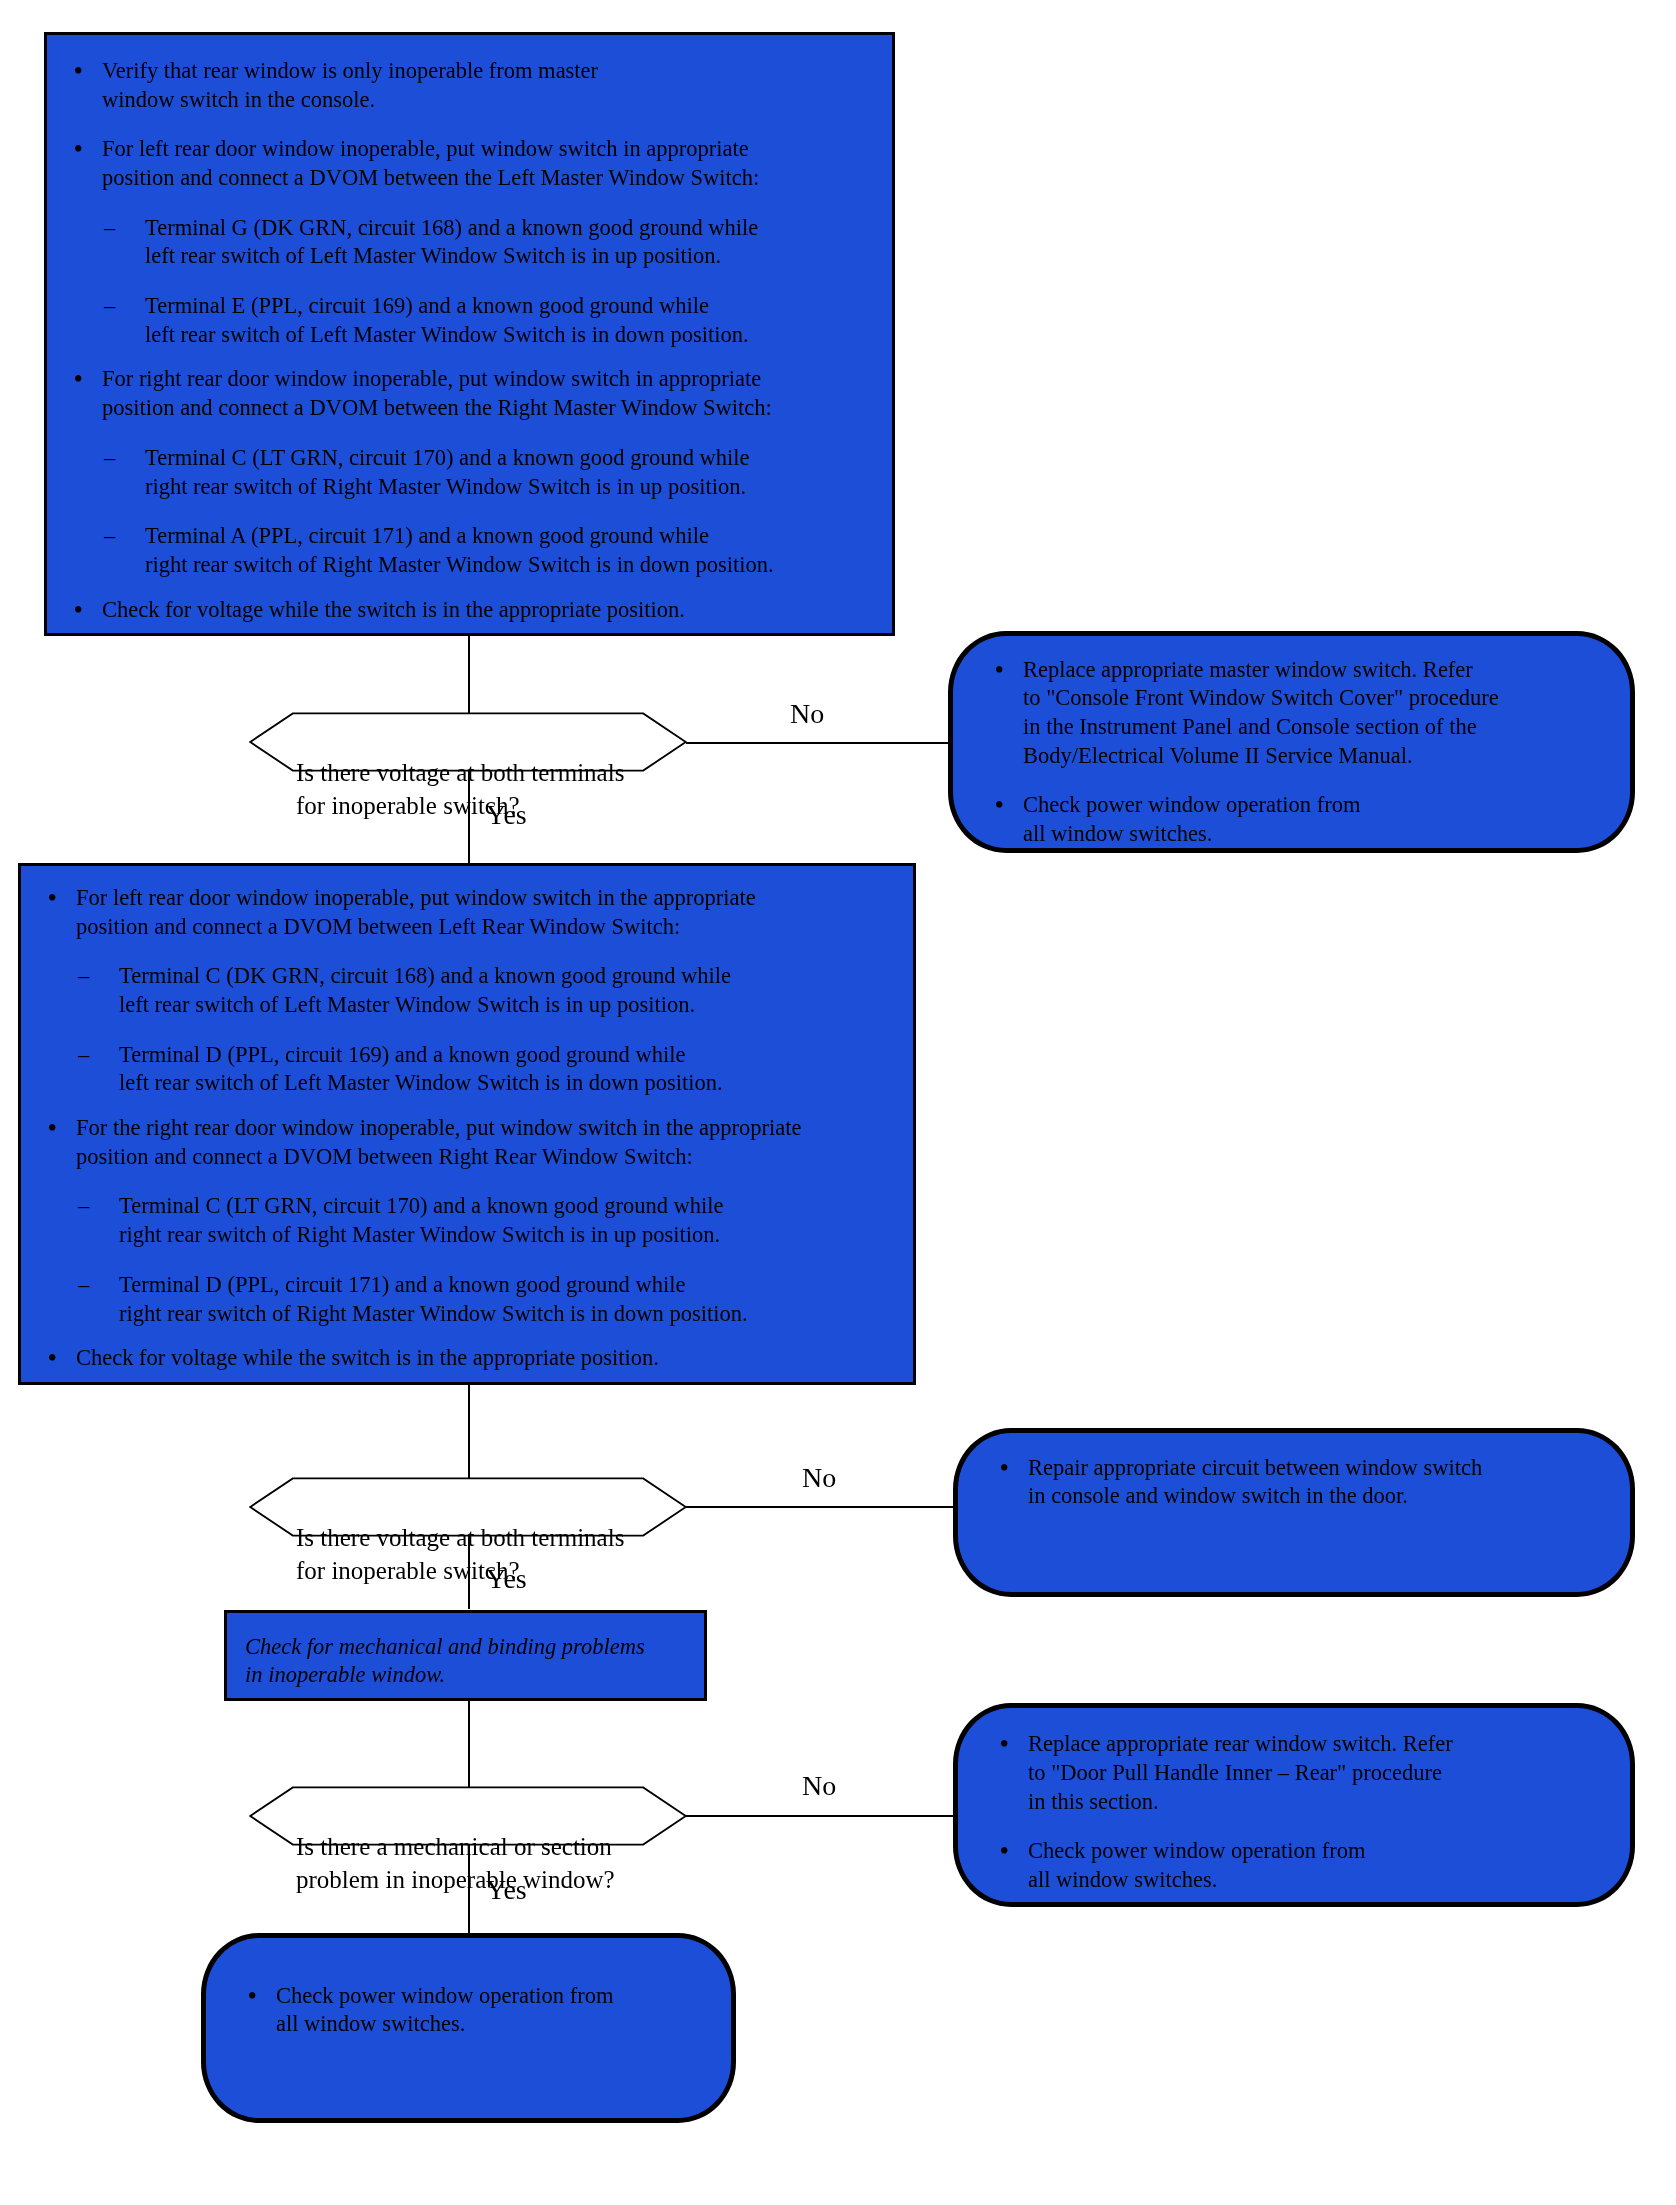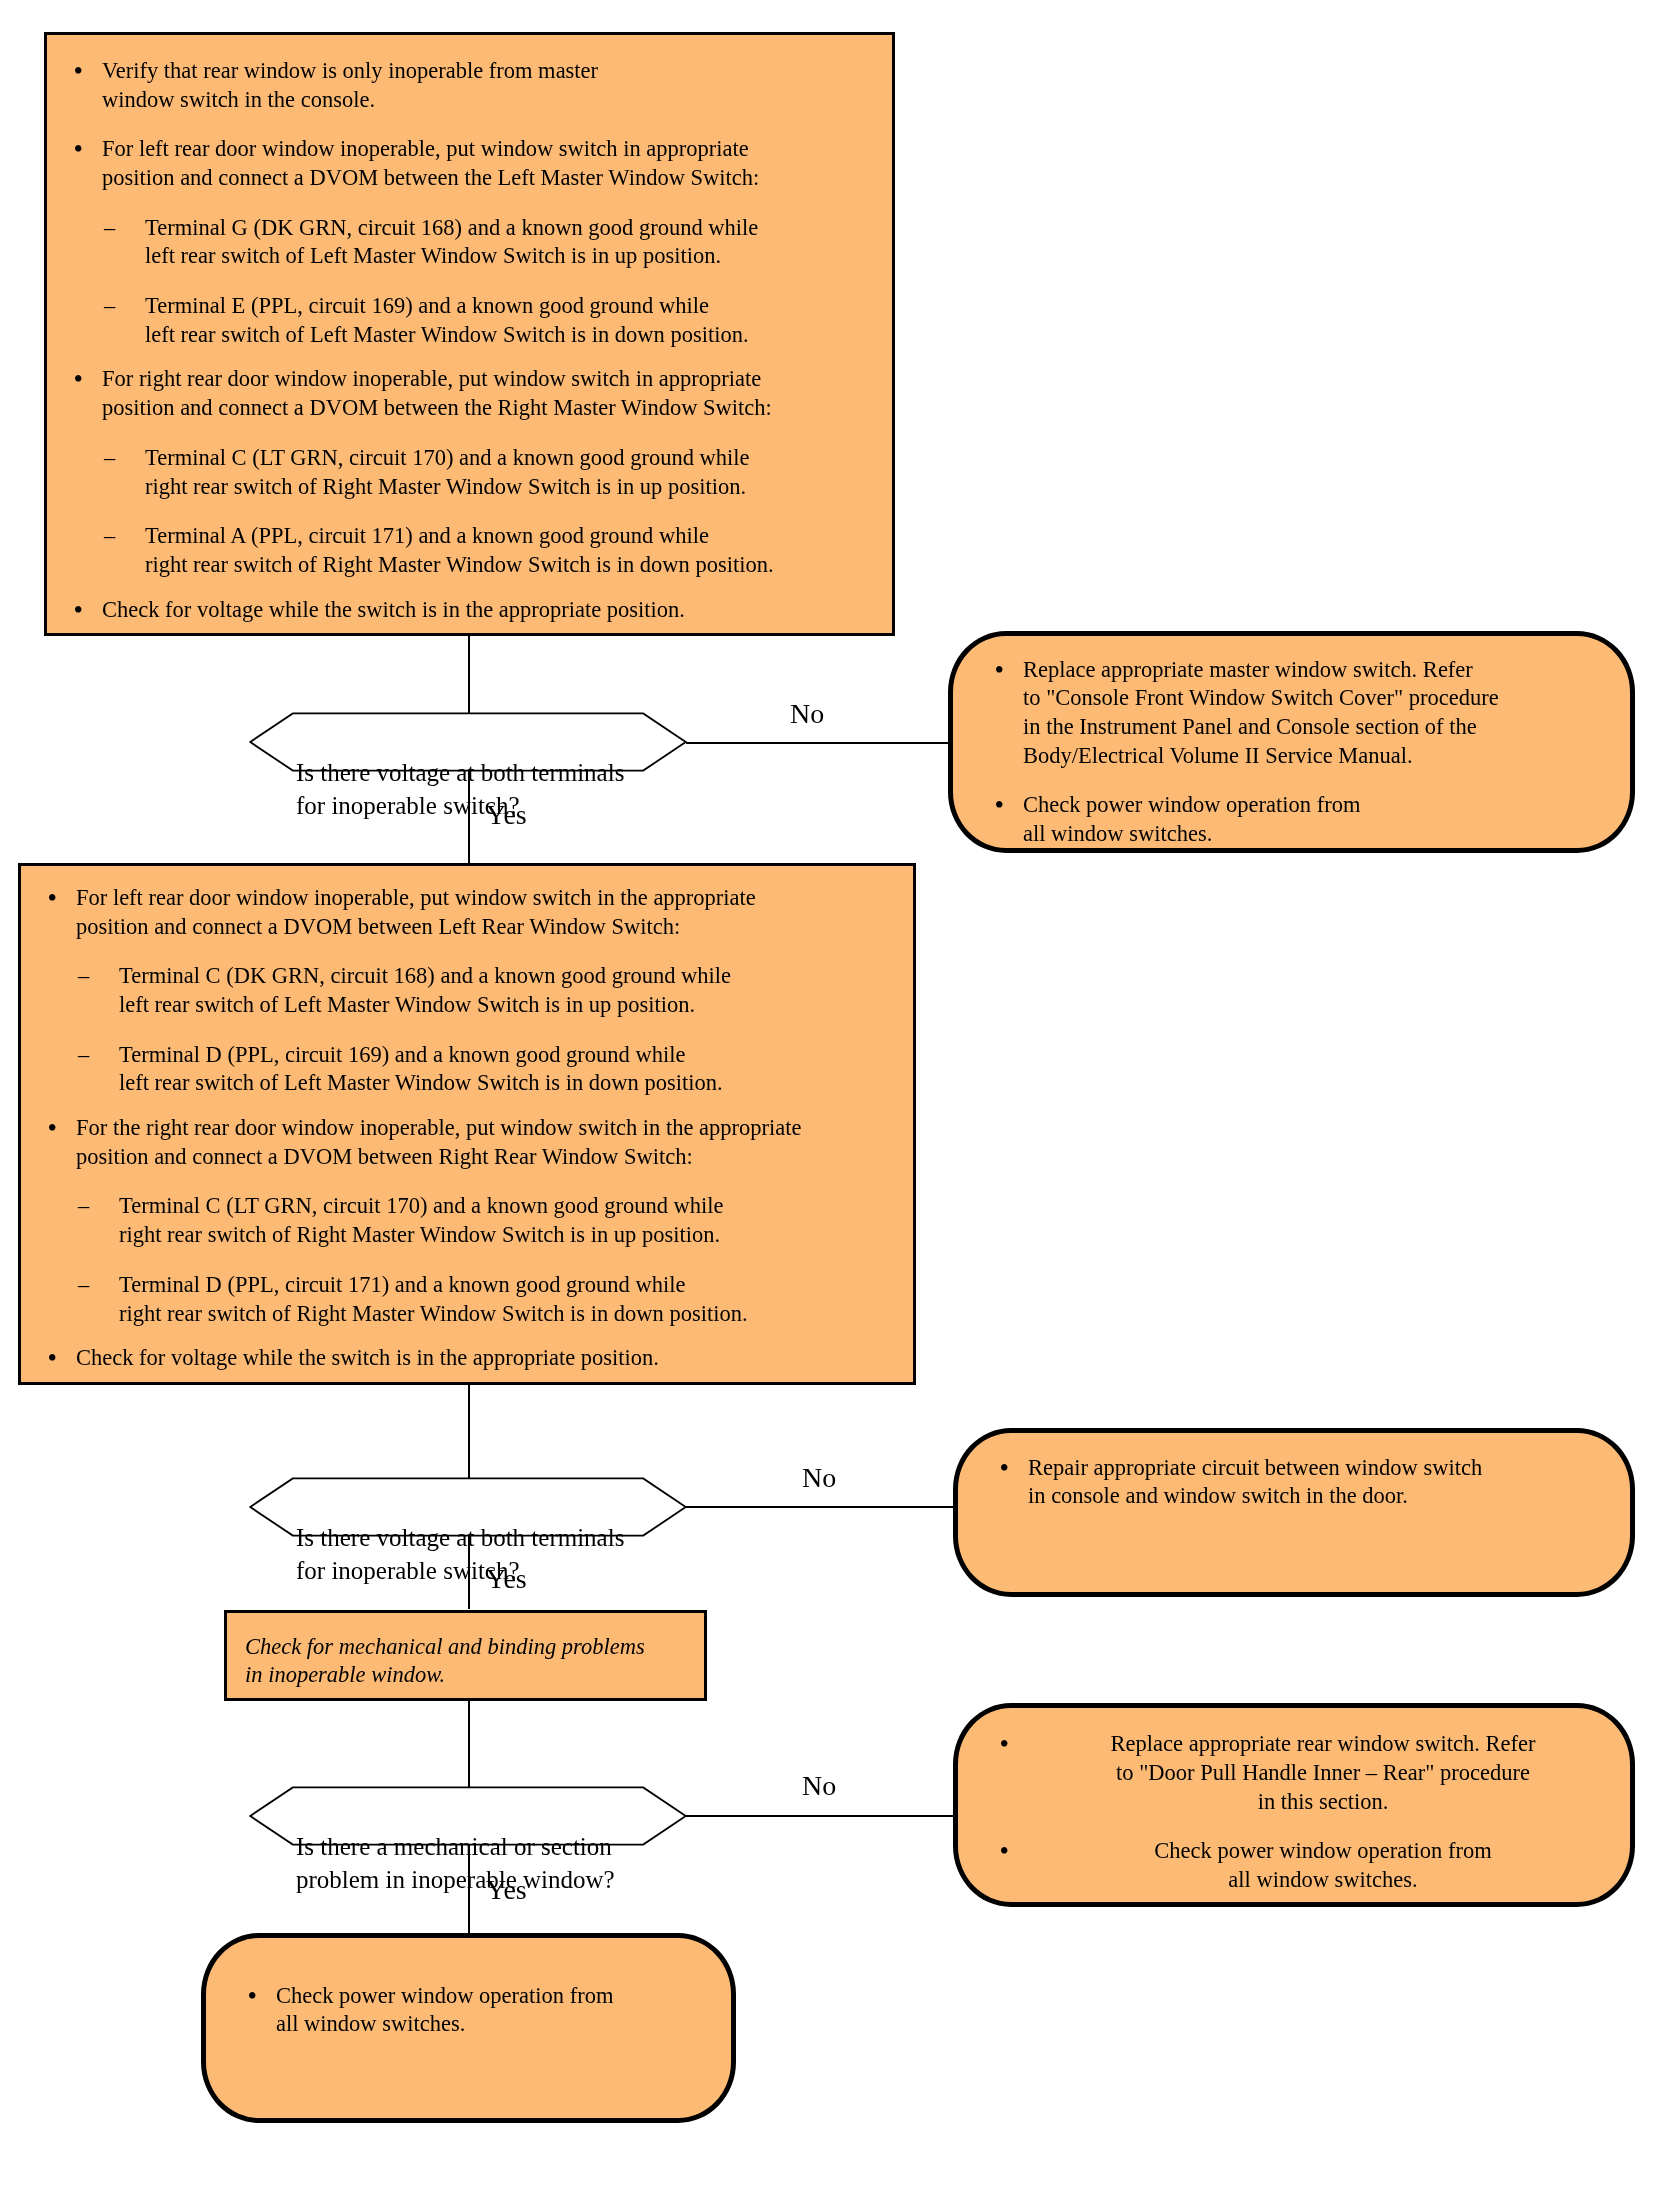--- a/index.html
+++ b/index.html
@@ -13,21 +13,21 @@
     position: relative;
     font-family: "Liberation Serif", "DejaVu Serif", serif;
     color: #000000;
     overflow: hidden;
   }
 
   
   .node {
     position: absolute;
     box-sizing: border-box;
-    background: #fdba74;
+    background: #1d4ed8;
   }
 
   .rect-box {
     border: 3px solid #000000;
   }
 
   .round-box {
     border: 5.5px solid #000000;
     border-radius: 58px / 61px;
   }
@@ -234,21 +234,21 @@
 problem in inoperable window?</div>
 </div>
 
 <div class="vline" style="left:468px; top:1844px; height:90px;"></div>
 <div class="edge-label" style="left:486px; top:1876px;">Yes</div>
 
 <div class="hline" style="left:686px; top:1815px; width:274px;"></div>
 <div class="edge-label" style="left:802px; top:1772px;">No</div>
 
 <div class="node round-box" style="left:953px; top:1703px; width:682px; height:204px;">
-  <ul class="bullets" style="position:absolute; left:38px; top:22px; right:12px;text-align:center;">
+  <ul class="bullets" style="position:absolute; left:38px; top:22px; right:12px;">
     <li class="b"><span class="cont">Replace appropriate rear window switch. Refer
 to "Door Pull Handle Inner – Rear" procedure
 in this section.</span></li>
     <li class="sp-lg"></li>
     <li class="b"><span class="cont">Check power window operation from
 all window switches.</span></li>
   </ul>
 </div>
 
 <div class="node round-box" style="left:201px; top:1933px; width:535px; height:190px;">

